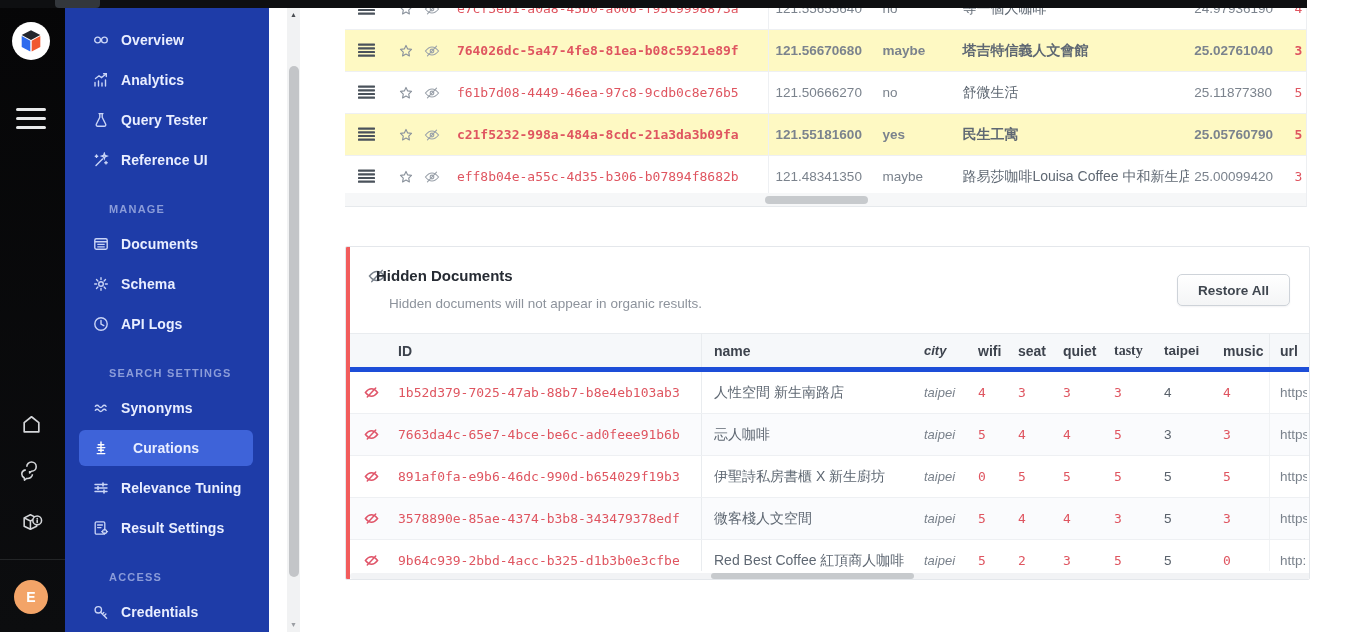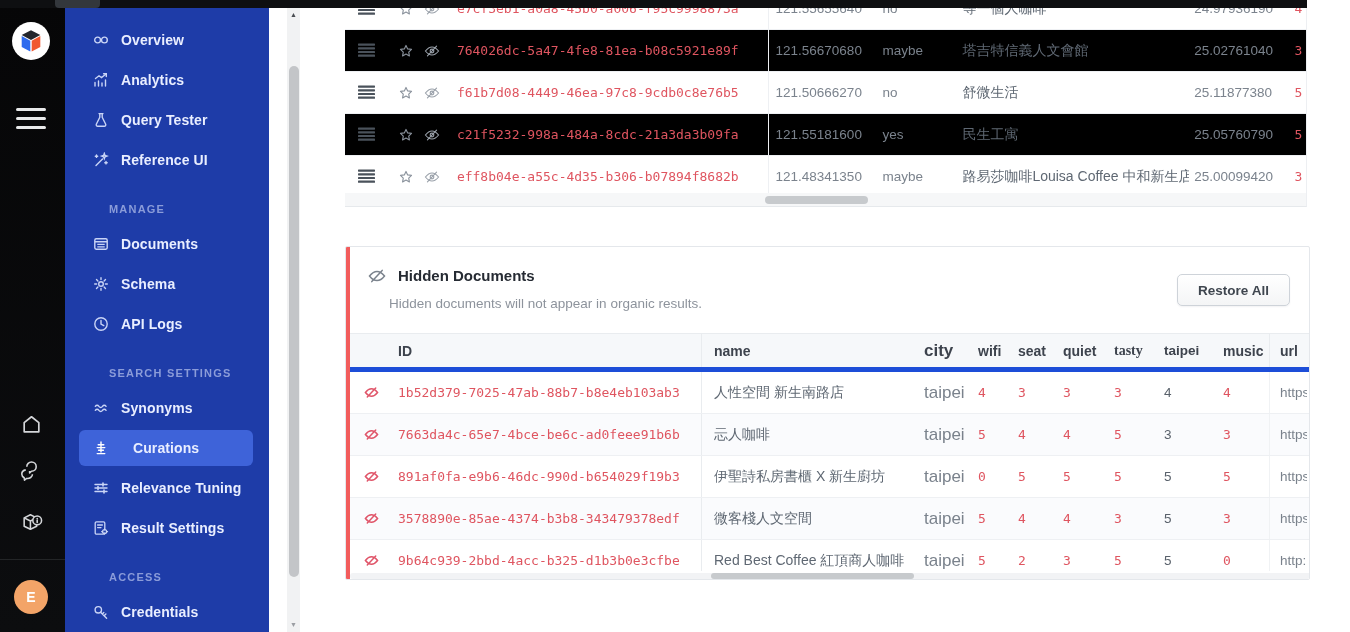--- a/index.html
+++ b/index.html
@@ -38,21 +38,21 @@
   
   #pagescroll{left:287px;top:8px;width:13px;height:624px;background:#f1f2f3;z-index:35;}
   #pagescroll .arrow{position:absolute;left:0;width:13px;text-align:center;font-size:7px;line-height:14px;cursor:pointer;}
   #ps-up{top:0;color:#4a4d52;}
   #ps-down{bottom:0;color:#9b9ea3;}
   #ps-thumb{position:absolute;left:1.5px;top:58px;width:10px;height:511px;background:#c3c5c8;border-radius:5px;cursor:pointer;}
 
   
   #toptable{left:345px;top:-12px;width:962px;border-right:1px solid #edeff2;}
   .tt-row{display:flex;height:41px;align-items:center;border-bottom:1px solid #eef0f3;background:#fff;}
-  .tt-row.alt{background:#000000;}
+  .tt-row.alt{background:#fef9c3;font-weight:bold;}
   .tt-controls{width:112px;display:flex;align-items:center;padding-left:13px;box-sizing:border-box;}
   .tt-drag{width:17px;height:15px;cursor:grab;margin-right:24px;}
   .tt-star{width:14px;height:14px;cursor:pointer;margin-right:11px;}
   .tt-eye{width:16px;height:14px;cursor:pointer;}
   .tt-id{width:311px;font-family:"DejaVu Sans Mono","Liberation Mono",monospace;font-size:13px;
          color:#df5560;white-space:nowrap;overflow:hidden;box-sizing:border-box;cursor:pointer;}
   .tt-lng{width:107px;padding-left:7px;border-left:1px solid #eef0f3;align-self:stretch;
           display:flex;align-items:center;font-size:13.5px;color:#7b838d;box-sizing:border-box;}
   .tt-ans{width:70px;padding-left:8px;font-size:13.5px;color:#7b838d;box-sizing:border-box;}
   .tt-name{width:245px;padding-left:18px;font-size:14px;color:#5f6873;white-space:nowrap;overflow:hidden;box-sizing:border-box;}
@@ -78,21 +78,21 @@
            font-size:14px;font-weight:700;color:#3d434d;}
   .ht-row{display:flex;height:41px;align-items:center;border-bottom:1px solid #eef0f3;background:#fff;}
   .ht-row.alt{background:#fafbfd;}
   .ht-c{box-sizing:border-box;white-space:nowrap;overflow:hidden;}
   .ht-icon{width:36px;display:flex;align-items:center;padding-left:14px;}
   .ht-icon svg{width:15px;height:13px;cursor:pointer;}
   .ht-id{width:315px;padding-left:12px;font-family:"DejaVu Sans Mono","Liberation Mono",monospace;
          font-size:13px;color:#df5560;cursor:pointer;}
   .ht-name{width:211px;padding-left:12px;border-left:1px solid #e9ecef;align-self:stretch;
            display:flex;align-items:center;font-size:14px;color:#5f6873;}
-  .ht-city{width:54px;padding-left:12px;font-size:17px;color:#7a828c;}
+  .ht-city{width:54px;padding-left:12px;font-size:13px;color:#7a828c;font-style:italic;}
   .ht-wifi{width:42px;padding-left:12px;}
   .ht-seat{width:43px;padding-left:10px;}
   .ht-quiet{width:50px;padding-left:12px;}
   .ht-tasty{width:52px;padding-left:13px;font-family:Liberation Serif, serif;}
   .ht-cheap{width:58px;padding-left:11px;font-size:13.5px;color:#59616b;}
   .ht-music{width:58px;padding-left:12px;}
   .ht-url{width:38px;padding-left:10px;font-size:13.5px;color:#7a828c;border-left:1px solid #f0f2f4;align-self:stretch;display:flex;align-items:center;}
   .num-red{font-family:"DejaVu Sans Mono","Liberation Mono",monospace;font-size:13px;color:#df5560;}
   .ht-head .ht-name,.ht-head .ht-url{border-left:1px solid #e9ecef;font-size:14px;color:#3d434d;}
   .ht-head .ht-wifi,.ht-head .ht-seat,.ht-head .ht-quiet,.ht-head .ht-tasty,.ht-head .ht-music{font-size:14px;color:#3d434d;}
@@ -425,21 +425,21 @@
 
   <div id="panel" class="abs">
     <div id="panel-accent" class="abs"></div>
 
     <svg id="panel-eye" class="abs" viewBox="0 0 18 16">
       <g fill="none" stroke="#7b838d" stroke-width="1.5" stroke-linecap="round">
         <path d="M1.5 8 C4 4.8 6.4 3.4 9 3.4 C11.6 3.4 14 4.8 16.5 8 C14 11.2 11.6 12.6 9 12.6 C6.4 12.6 4 11.2 1.5 8 Z"></path>
         <path d="M3.8 13.6 L14.2 2.4"></path>
       </g>
     </svg>
-    <div class="abs" style="left:52px;top:20px;font-size:15px;font-weight:700;color:#262b33;">Hidden Documents</div>
+    <div class="abs" style="left:30px;top:20px;font-size:15px;font-weight:700;color:#262b33;">Hidden Documents</div>
     <div class="abs" style="left:43px;top:49px;font-size:13.5px;color:#8d939c;">Hidden documents will not appear in organic results.</div>
     <div id="restore-btn" class="abs" style="left:831px;top:27px;">Restore All</div>
 
     <div id="ht" class="abs">
       <div class="ht-head">
         <div class="ht-c ht-icon"></div>
         <div class="ht-c ht-id" style="color:#3d434d;font-family:'Liberation Sans','DejaVu Sans',sans-serif;font-size:14px;cursor:default;">ID</div>
         <div class="ht-c ht-name">name</div>
         <div class="ht-c ht-city" style="color:#3d434d;font-weight:700;">city</div>
         <div class="ht-c ht-wifi">wifi</div>

